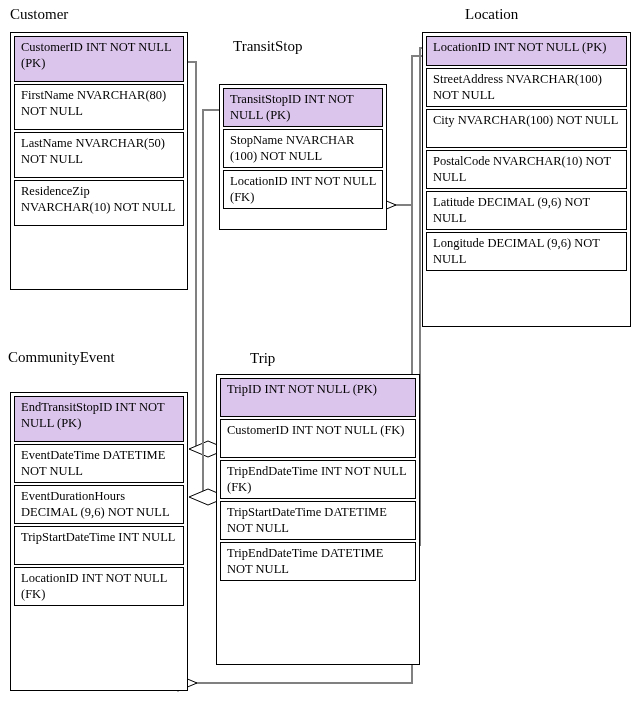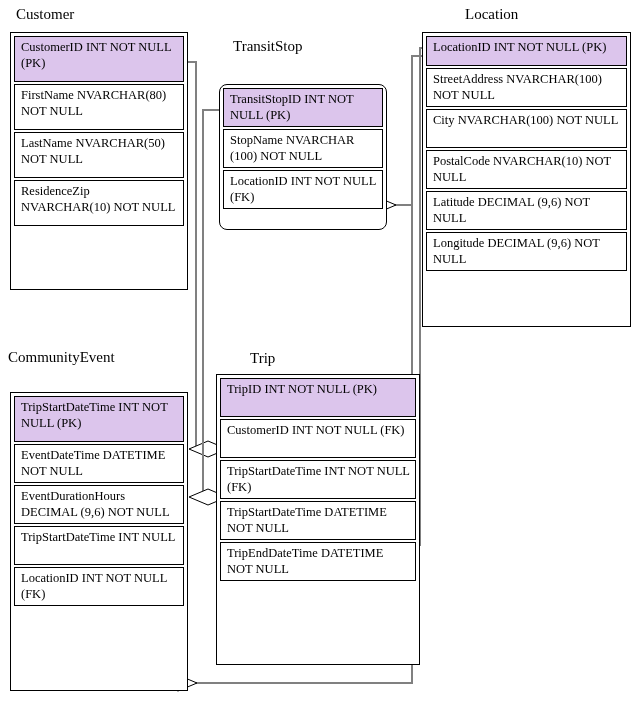--- a/index.html
+++ b/index.html
@@ -72,51 +72,51 @@
       <polygon points="189,449 208,441 227,449 208,457" fill="#ffffff" stroke="#000000" stroke-width="1"></polygon>
       <path d="M 219 110 L 203 110 L 203 497 L 216 497" fill="none" stroke="#808080" stroke-width="2"></path>
       <polygon points="189,497 208,489 227,497 208,505" fill="#ffffff" stroke="#000000" stroke-width="1"></polygon>
       <path d="M 422 56 L 412 56 L 412 205 L 387 205" fill="none" stroke="#808080" stroke-width="2"></path>
       <polygon points="358,205 377,197 396,205 377,213" fill="#ffffff" stroke="#000000" stroke-width="1"></polygon>
       <path d="M 422 48 L 420 48 L 420 545 L 386 545" fill="none" stroke="#808080" stroke-width="2"></path>
       <polygon points="354,545 373,537 392,545 373,553" fill="#ffffff" stroke="#000000" stroke-width="1"></polygon>
       <path d="M 412 205 L 412 683 L 188 683" fill="none" stroke="#808080" stroke-width="2"></path>
       <polygon points="159,683 178,675 197,683 178,691" fill="#ffffff" stroke="#000000" stroke-width="1"></polygon>
     </svg>
-<div class="entity-title" style="left: 16px; top: 5px;">Customer</div>
+<div class="entity-title" style="left: 10px; top: 5px;">Customer</div>
     <div class="entity" style="left: 10px; top: 32px; width: 178px; height: 258px;">
       <div class="attr h2 pk">CustomerID INT NOT NULL (PK)</div>
       <div class="attr h2">FirstName NVARCHAR(80) NOT NULL</div>
       <div class="attr h2">LastName NVARCHAR(50) NOT NULL</div>
       <div class="attr h2">ResidenceZip NVARCHAR(10) NOT NULL</div>
     </div>
     <div class="entity-title" style="left: 233px; top: 37px;">TransitStop</div>
-    <div class="entity" style="left: 219px; top: 84px; width: 168px; height: 146px; border-radius: 8px;">
+    <div class="entity" style="left: 219px; top: 84px; width: 168px; height: 146px;">
       <div class="attr h1 pk">TransitStopID INT NOT NULL (PK)</div>
       <div class="attr h1">StopName NVARCHAR (100) NOT NULL</div>
       <div class="attr h1">LocationID INT NOT NULL (FK)</div>
     </div>
     <div class="entity-title" style="left: 465px; top: 5px;">Location</div>
     <div class="entity" style="left: 422px; top: 32px; width: 209px; height: 295px;">
       <div class="attr h3 pk">LocationID INT NOT NULL (PK)</div>
       <div class="attr h1">StreetAddress NVARCHAR(100) NOT NULL</div>
       <div class="attr h1">City NVARCHAR(100) NOT NULL</div>
       <div class="attr h1">PostalCode NVARCHAR(10) NOT NULL</div>
       <div class="attr h1">Latitude DECIMAL (9,6) NOT NULL</div>
       <div class="attr h1">Longitude DECIMAL (9,6) NOT NULL</div>
     </div>
     <div class="entity-title" style="left: 8px; top: 348px;">CommunityEvent</div>
     <div class="entity" style="left: 10px; top: 392px; width: 178px; height: 299px;">
-      <div class="attr h2 pk">TripStartDateTime INT NOT NULL (PK)</div>
+      <div class="attr h2 pk">EndTransitStopID INT NOT NULL (PK)</div>
       <div class="attr h1">EventDateTime DATETIME NOT NULL</div>
       <div class="attr h1">EventDurationHours DECIMAL (9,6) NOT NULL</div>
       <div class="attr h1">TripStartDateTime INT NULL</div>
       <div class="attr h1">LocationID INT NOT NULL (FK)</div>
     </div>
     <div class="entity-title" style="left: 250px; top: 349px;">Trip</div>
     <div class="entity" style="left: 216px; top: 374px; width: 204px; height: 291px;">
       <div class="attr h1 pk">TripID INT NOT NULL (PK)</div>
       <div class="attr h1">CustomerID INT NOT NULL (FK)</div>
-      <div class="attr h1">TripStartDateTime INT NOT NULL (FK)</div>
+      <div class="attr h1">TripEndDateTime INT NOT NULL (FK)</div>
       <div class="attr h1">TripStartDateTime DATETIME NOT NULL</div>
       <div class="attr h1">TripEndDateTime DATETIME NOT NULL</div>
     </div>
   </div>
 
 </body></html>

